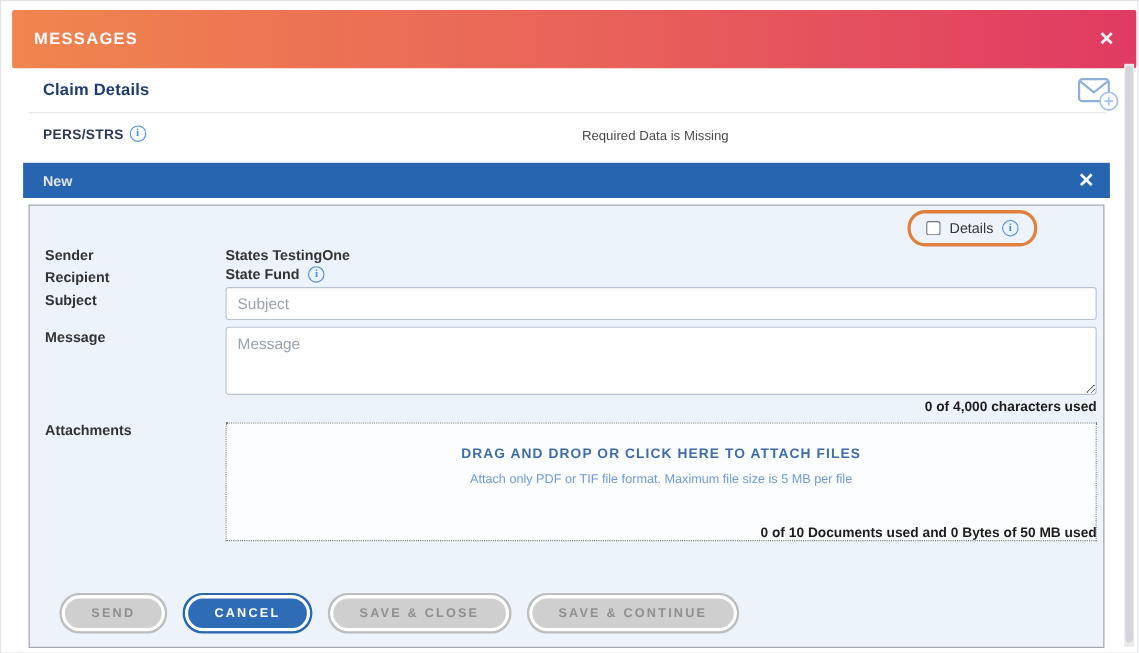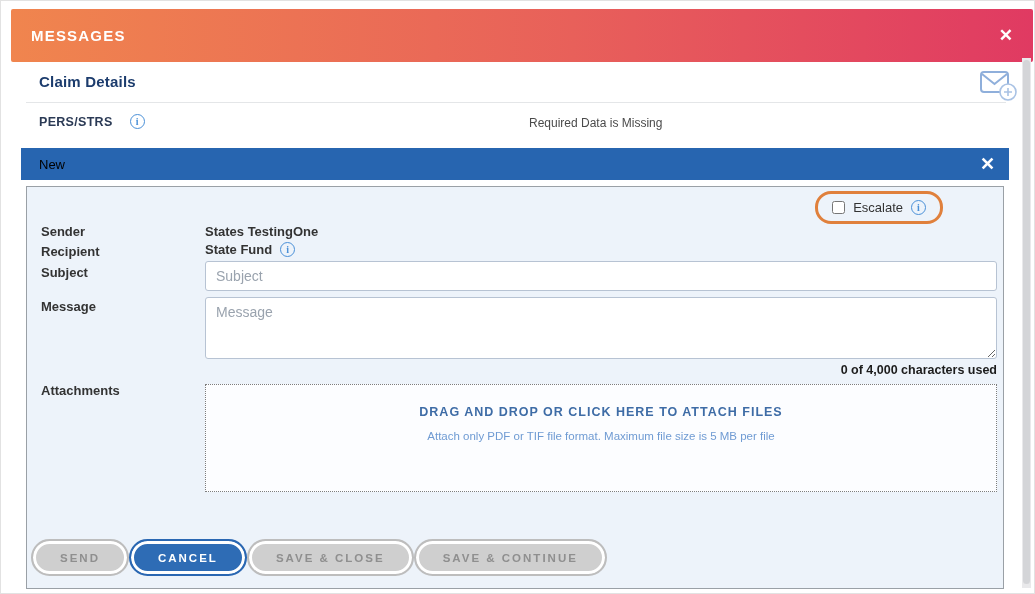--- a/index.html
+++ b/index.html
@@ -16,36 +16,36 @@
   }
   .modal-title { color:#fff; font-size:15px; font-weight:bold; letter-spacing:1.2px; }
   .modal-close { margin-left:auto; color:#fff; font-size:17px; font-weight:bold; cursor:pointer; line-height:1; }
   
   .scrollbar-track { position:absolute; right:3px; top:57px; width:9px; height:530px; background:#e9e9eb; }
   .scrollbar-thumb { position:absolute; left:1px; top:2px; width:7px; height:524px; background:#d4d5d8; border-radius:4px; }
   
   .claim-heading { position:absolute; left:38px; top:72px; font-size:15px; font-weight:bold; color:#1C3C6D; letter-spacing:0.2px; }
   .new-msg-icon { position:absolute; left:977px; top:64px; width:40px; height:40px; cursor:pointer; }
   .divider { position:absolute; left:25px; top:101px; width:980px; height:0; border-top:1px solid #e4e6e8; }
-  .status-label-wrap { position:absolute; left:38px; top:113px; display:flex; align-items:center; gap:17px; }
+  .status-label-wrap { position:absolute; left:38px; top:113px; display:flex; align-items:center; gap:5px; }
   .status-label { font-size:12.5px; font-weight:bold; color:#2B3A55; letter-spacing:0.3px; }
   .status-message { position:absolute; left:528px; top:115px; font-size:12px; color:#4a4a4a; }
   .info-icon {
     display:inline-flex; align-items:center; justify-content:center;
     width:15px; height:15px; border:1.5px solid #4A90D8; border-radius:50%;
     color:#4A90D8; font-size:10px; font-weight:bold; font-family:"Liberation Serif", serif;
     flex:0 0 auto; cursor:pointer; background:transparent;
   }
   
   .panel { position:absolute; left:20px; top:147px; width:988px; height:447px; background:#fff; }
   .panel-header {
     position:absolute; left:0; top:0; width:100%; height:32px; background:#2765B0;
     display:flex; align-items:center; padding:0 14px 0 18px;
   }
-  .panel-title { color:#000000; font-size:13px; font-weight:normal; }
+  .panel-title { color:#e5e5e5; font-size:13px; font-weight:bold; }
   .panel-close { margin-left:auto; color:#fff; font-size:18px; font-weight:bold; cursor:pointer; line-height:1; }
   .panel-body {
     position:absolute; left:5px; right:5px; top:38px; bottom:6px;
     border:1px solid #9aa0a6; background:#EDF3FA;
   }
   
   .escalate-ring {
     position:absolute; top:4px; right:60px;
     border:3px solid #E0803C; border-radius:16px; padding:6px 14px;
     display:flex; align-items:center; gap:8px; background:transparent;
@@ -66,21 +66,21 @@
   .char-counter { position:absolute; right:6px; top:176px; font-size:12.5px; font-weight:bold; color:#1c1c1c; }
   .attachments-label { top:196px; }
   .dropzone {
     position:absolute; left:178px; right:6px; top:197px; height:108px;
     border:1px dotted #7d7d7d; background:#fcfdff; text-align:center; cursor:pointer;
   }
   .dropzone-title { margin-top:20px; font-size:12.5px; font-weight:bold; color:#3E6CA6; letter-spacing:1px; }
   .dropzone-subtitle { margin-top:11px; font-size:11.5px; color:#6F9BD3; }
   .attach-counter { position:absolute; right:6px; top:290px; font-size:12.5px; font-weight:bold; color:#1c1c1c; }
   
-  .btn-row { position:absolute; left:4px; top:352px; display:flex; }
+  .btn-row { position:absolute; left:27px; top:352px; display:flex; gap:14px; }
   .btn {
     height:37px; padding:0 27px; border-radius:19px; font-size:11.5px; font-weight:bold;
     letter-spacing:2px; font-family:"Liberation Sans", sans-serif; cursor:pointer;
     box-shadow:inset 0 0 0 3px #fff;
   }
   .btn-disabled { background:#cfcfcf; border:2px solid #bdbdbd; color:#8f8f8f; cursor:default; }
   .btn-primary { background:#2E6CB5; border:2px solid #2a67b2; color:#fff; }
 </style>
 </head>
 <body>
@@ -116,21 +116,21 @@
   <div class="panel">
     <div class="panel-header">
       <span class="panel-title">New</span>
       <span class="panel-close">✕</span>
     </div>
 
     <div class="panel-body">
 
       <div class="escalate-ring">
         <input type="checkbox" class="escalate-checkbox" style="">
-        <span class="escalate-label">Escalate</span>
+        <span class="escalate-label">Details</span>
         <span class="info-icon">i</span>
       </div>
 
       <div class="form-label" style="top:37px">Sender</div>
       <div class="form-value" style="top:37px">States TestingOne</div>
 
       <div class="form-label" style="top:57px">Recipient</div>
       <div class="form-value" style="top:55px">
         <span>State Fund</span>
         <span class="info-icon">i</span>
@@ -141,20 +141,21 @@
 
       <div class="form-label" style="top:112px">Message</div>
       <textarea class="message-area" placeholder="Message" style=""></textarea>
       <div class="char-counter">0 of 4,000 characters used</div>
 
       <div class="form-label attachments-label">Attachments</div>
       <div class="dropzone">
         <div class="dropzone-title">DRAG AND DROP OR CLICK HERE TO ATTACH FILES</div>
         <div class="dropzone-subtitle">Attach only PDF or TIF file format. Maximum file size is 5 MB per file</div>
       </div>
+      <div class="attach-counter">0 of 10 Documents used and 0 Bytes of 50 MB used</div>
 
       <div class="btn-row">
         <button class="btn btn-disabled">SEND</button>
         <button class="btn btn-primary">CANCEL</button>
         <button class="btn btn-disabled">SAVE &amp; CLOSE</button>
         <button class="btn btn-disabled">SAVE &amp; CONTINUE</button>
       </div>
 
     </div>
   </div>

